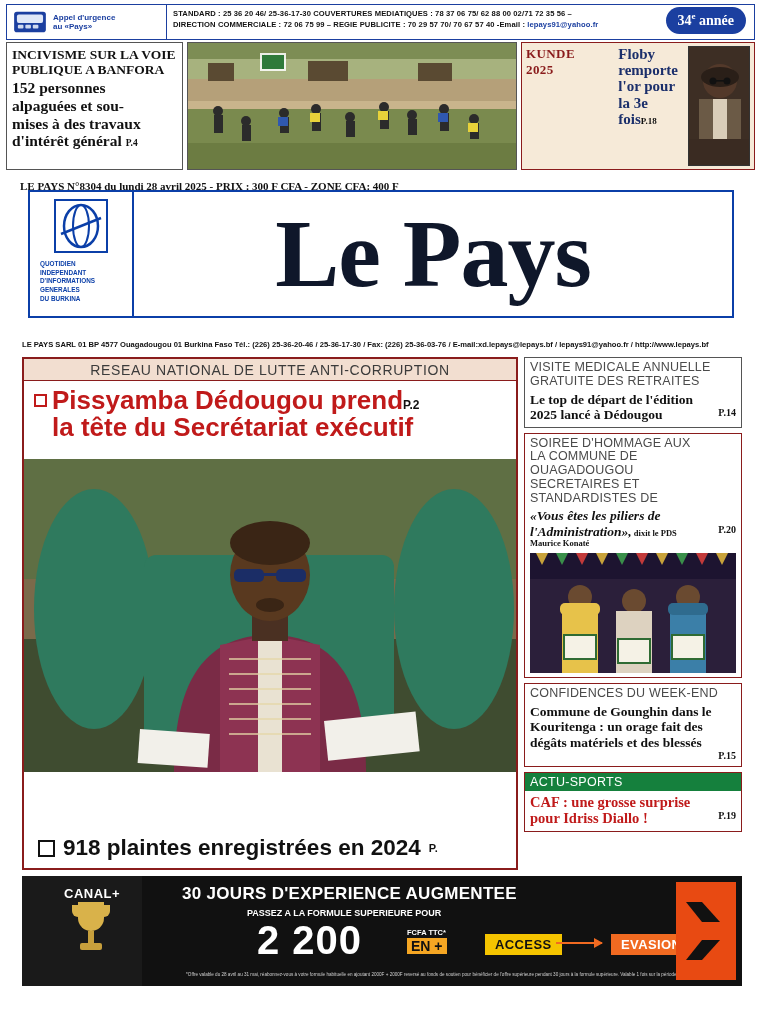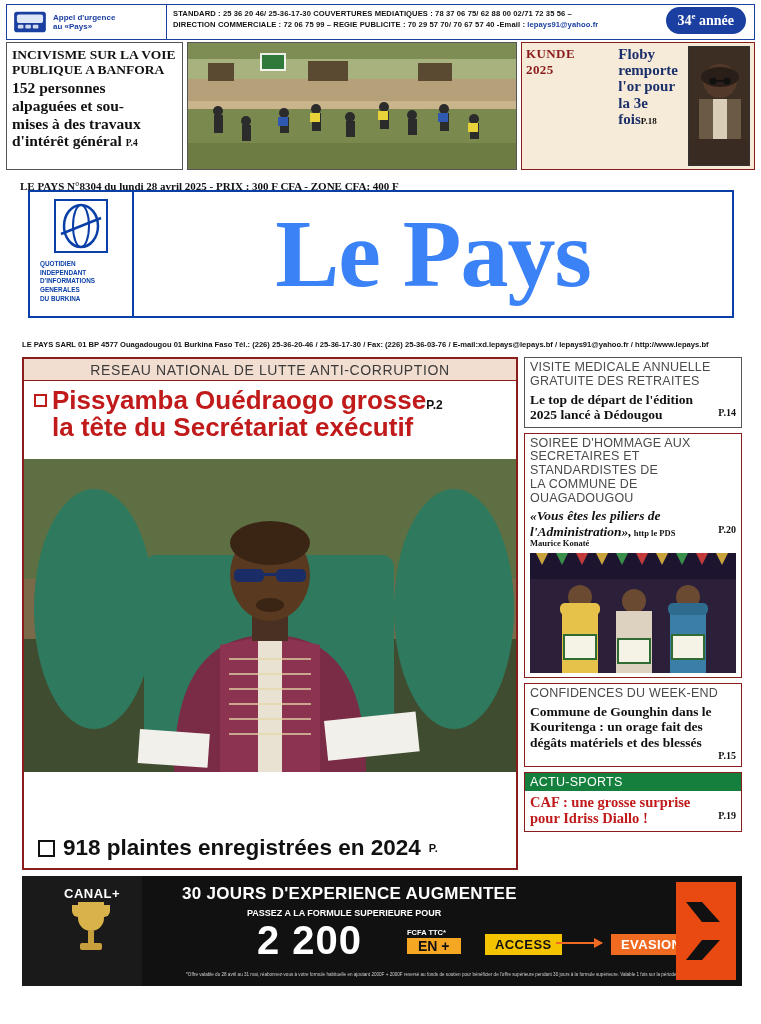--- a/index.html
+++ b/index.html
@@ -112,21 +112,21 @@
   .logo-mark { width: 56px; height: 56px; }
   .logo-caption {
     margin-top: 6px; font-size: 6.4px; font-weight: bold; color: #0b3fa8;
     line-height: 1.35; text-align: left; width: 100%; padding-left: 6px;
   }
   .masthead-title {
     flex: 1; display: flex; align-items: center; justify-content: center;
   }
   .masthead-title span {
     font-family: "Liberation Serif", serif;
-    font-size: 96px; font-weight: bold; color: #3b82f6;
+    font-size: 96px; font-weight: bold; color: #0f172a;
     letter-spacing: -1px; line-height: 1;
   }
 
   
   .legal-line {
     position: absolute; left: 22px; top: 340px; width: 720px;
     font-size: 7.6px; color: #111; font-weight: bold;
   }
 
   
@@ -219,21 +219,21 @@
   .ad-sub {
     position: absolute; left: 225px; top: 32px; color: #fff; font-size: 9px; font-weight: bold;
   }
   .ad-price {
     position: absolute; left: 235px; top: 42px; color: #fff; font-size: 40px; font-weight: bold;
     letter-spacing: 1px;
   }
   .ad-price-unit { position: absolute; left: 385px; top: 52px; color: #fff; font-size: 7.5px; font-weight: bold; }
   .ad-enplus {
     position: absolute; left: 385px; top: 62px; background: #f5a623; color: #111;
-    font-size: 14px; font-weight: bold; padding: 0 11px;
+    font-size: 14px; font-weight: bold; padding: 0 4px;
   }
   .ad-access {
     position: absolute; left: 463px; top: 58px; background: #f5c400; color: #111;
     font-size: 13px; font-weight: bold; padding: 3px 10px; letter-spacing: .4px;
   }
   .ad-arrow { position: absolute; left: 534px; top: 66px; width: 46px; height: 2px; background: #f16a21; }
   .ad-arrow::after {
     content: ""; position: absolute; right: -1px; top: -4px;
     border-left: 9px solid #f16a21; border-top: 5px solid transparent; border-bottom: 5px solid transparent;
   }
@@ -396,21 +396,21 @@
       <span>Le Pays</span>
     </div>
   </div>
 
   <div class="legal-line">LE PAYS SARL  01 BP 4577  Ouagadougou 01 Burkina Faso Tél.: (226) 25-36-20-46 / 25-36-17-30 / Fax: (226) 25-36-03-76 / E-mail:xd.lepays@lepays.bf / lepays91@yahoo.fr  /  http://www.lepays.bf</div>
 
   <div class="main-left">
     <div class="banner-anti">RESEAU NATIONAL DE LUTTE ANTI-CORRUPTION</div>
     <div class="headline">
       <div class="l1">
-        <span class="sq"></span><span>Pissyamba Ouédraogo grosse</span><span class="pref">P.2</span>
+        <span class="sq"></span><span>Pissyamba Dédougou prend</span><span class="pref">P.2</span>
       </div>
       <div class="l2">la tête du Secrétariat exécutif</div>
     </div>
 
     <div class="main-photo">
       <svg width="492" height="313" viewBox="0 0 492 313" preserveAspectRatio="none">
         <rect width="492" height="313" fill="#4f5f3c"></rect>
         <rect x="0" y="0" width="492" height="120" fill="#5f6f44"></rect>
         <rect x="0" y="120" width="492" height="60" fill="#7a6a4a"></rect>
         <rect x="0" y="180" width="492" height="133" fill="#3f4c30"></rect>
@@ -462,27 +462,27 @@
         <div>
           <span>2025 lancé à Dédougou</span>
           <span class="rpage" style="float:right">P.14</span>
         </div>
       </div>
     </div>
 
     <div class="rbox">
       <div class="rtitle">
         <div>SOIREE D'HOMMAGE AUX</div>
+        <div>LA COMMUNE DE OUAGADOUGOU</div>
         <div>SECRETAIRES ET STANDARDISTES DE</div>
-        <div>LA COMMUNE DE OUAGADOUGOU</div>
       </div>
       <div class="rbody">
         <div class="quote">«Vous êtes les piliers de</div>
         <div>
-          <span class="quote">l'Administration»,</span><span class="rsub"> http le PDS</span>
+          <span class="quote">l'Administration»,</span><span class="rsub"> dixit le PDS</span>
           <span class="rpage" style="float:right">P.20</span>
         </div>
         <div class="rsub">Maurice Konaté</div>
       </div>
       <div class="rphoto">
         <svg width="208" height="120" viewBox="0 0 208 120" preserveAspectRatio="none">
           <rect width="208" height="120" fill="#2b1f3a"></rect>
           <rect y="0" width="208" height="26" fill="#1d1430"></rect>
           <g>
             <polygon points="6,0 18,0 12,12" fill="#c8a23a"></polygon>

